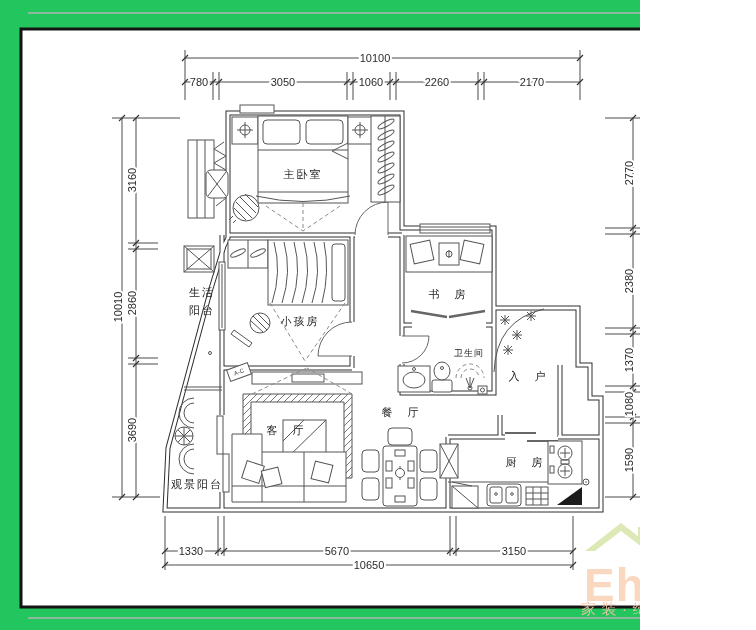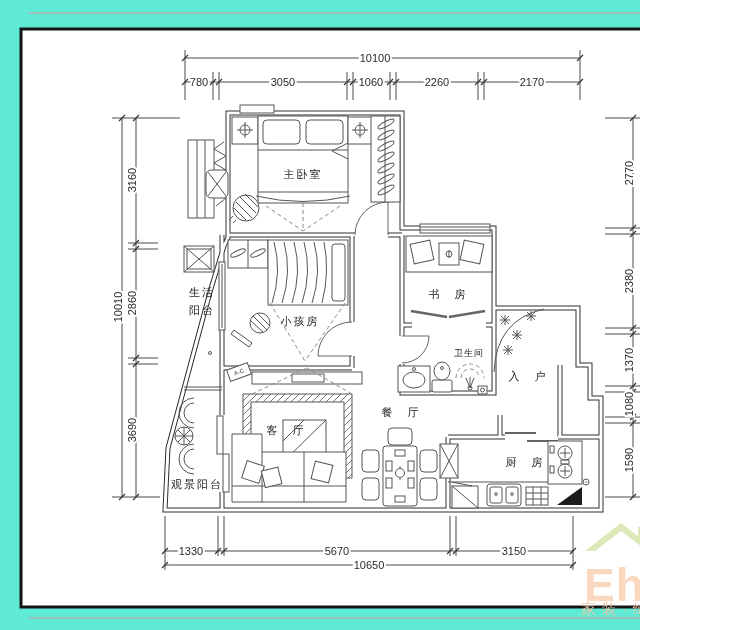--- a/index.html
+++ b/index.html
@@ -1,16 +1,16 @@
 <!DOCTYPE html>
 <html><head>
 <meta charset="utf-8">
 <style>
   html,body{margin:0;padding:0;background:#ffffff;}
-  .stage{width:640px;height:630px;position:relative;background:#5eead4;overflow:hidden;text-align:right;}
+  .stage{width:640px;height:630px;position:relative;background:#22c55e;overflow:hidden;text-align:right;}
   svg{font-family:"Liberation Sans","DejaVu Sans",sans-serif;}
   .dimline{stroke:#4a4a4a;stroke-width:1;fill:none;}
   .dimtick{stroke:#333;stroke-width:1.2;fill:none;}
   .dimtext{font-size:11px;fill:#2b2b2b;stroke:#fff;stroke-width:4px;paint-order:stroke;text-anchor:middle;}
   .wall-dark{stroke:#2e2e2e;stroke-width:5;fill:none;stroke-linecap:butt;}
   .wall-core{stroke:#ffffff;stroke-width:3;fill:none;stroke-linecap:butt;}
   .thin{stroke:#555;stroke-width:1;fill:none;}
   .thinw{stroke:#555;stroke-width:1;fill:#fff;}
   .door{stroke:#666;stroke-width:1;fill:none;}
   .dash{stroke:#8a8a8a;stroke-width:1;fill:none;stroke-dasharray:4 3;}

